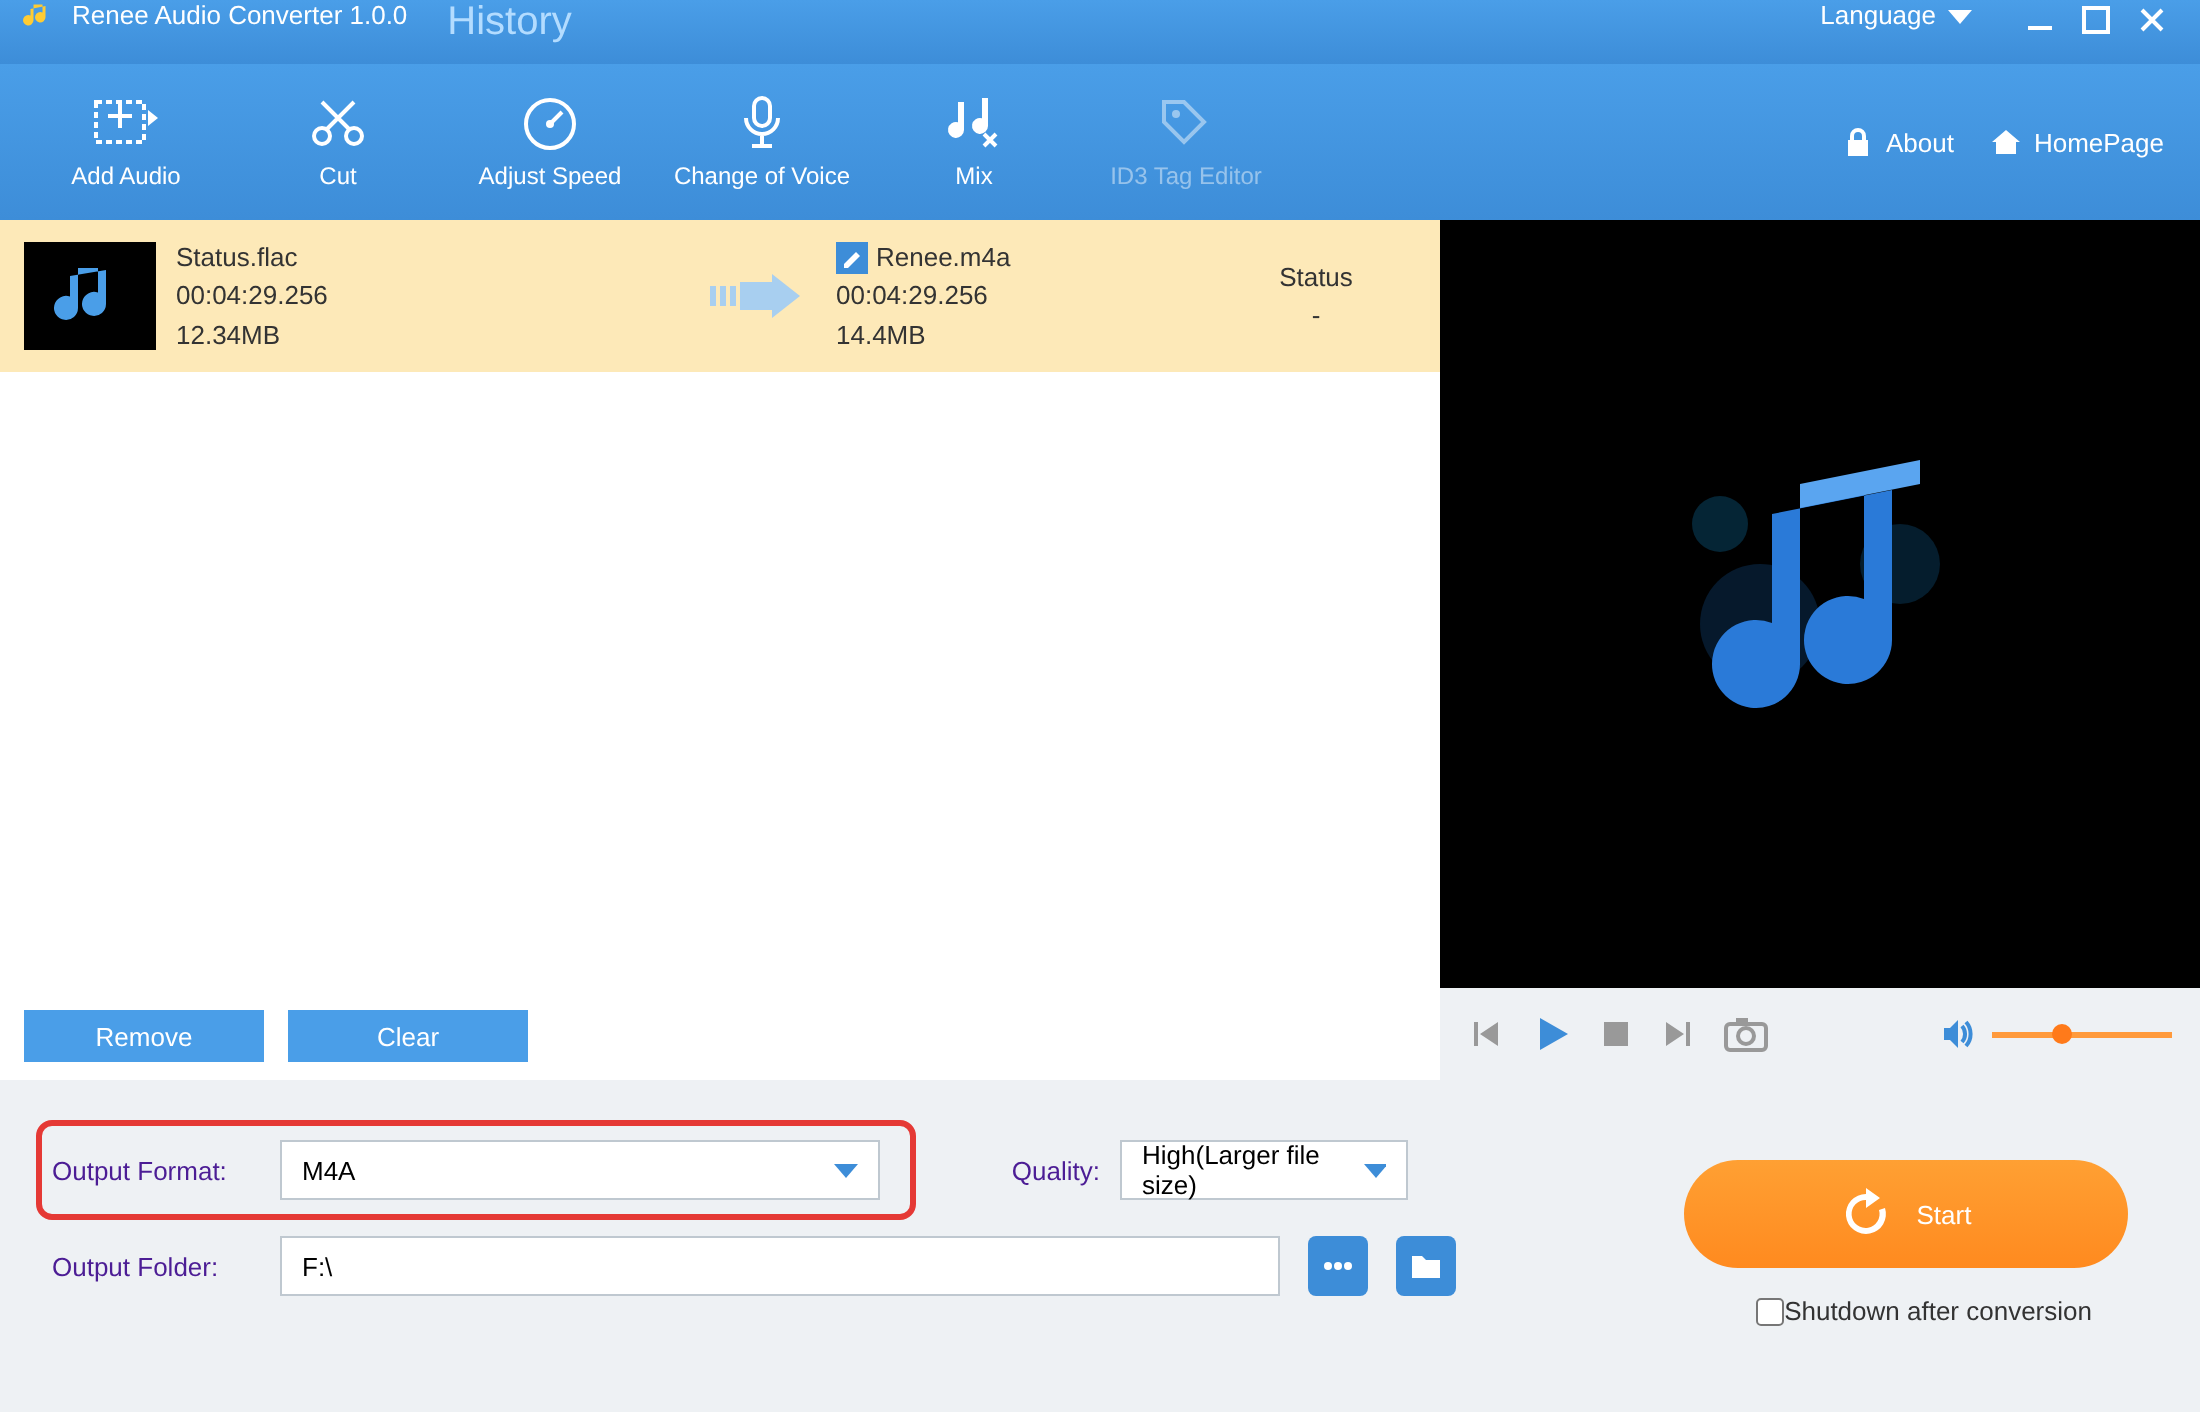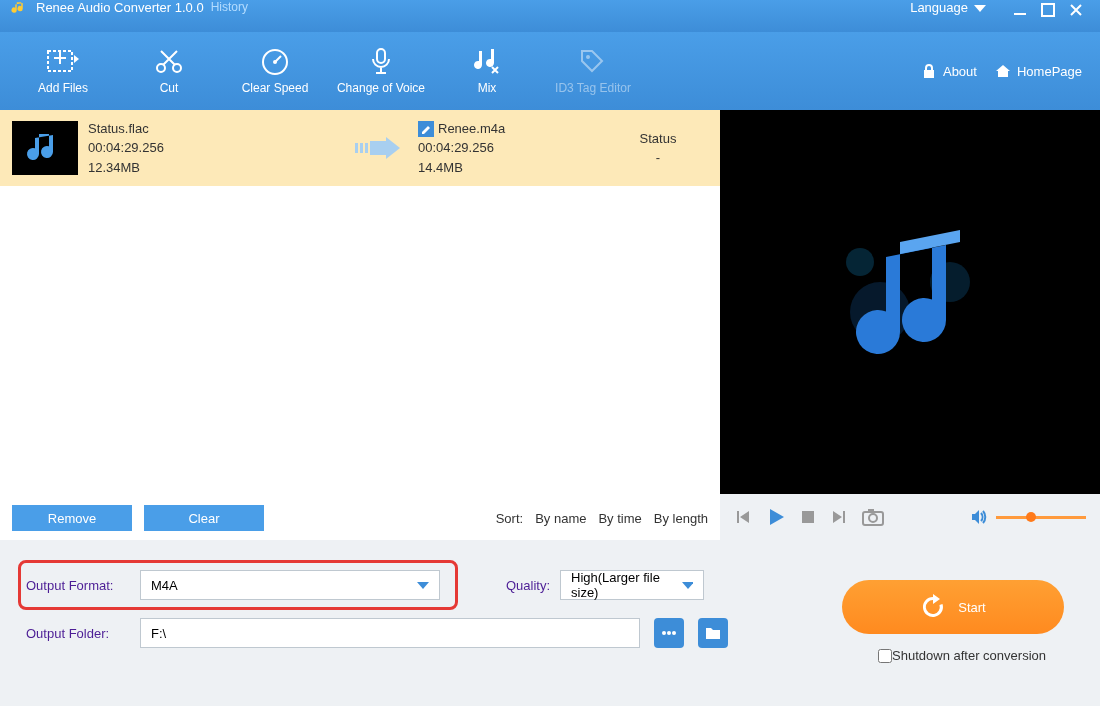--- a/index.html
+++ b/index.html
@@ -1,20 +1,20 @@
 <!DOCTYPE html>
 <html><head>
 <meta charset="utf-8">
 <style>
 *{box-sizing:border-box;margin:0;padding:0;font-family:Arial,sans-serif;font-size:13px}
 body{width:1100px;height:706px;background:#f0f0f0;overflow:hidden}
 .titlebar{height:32px;background:linear-gradient(#4a9ee8,#3d8dd8);display:flex;align-items:flex-start;padding:0 10px;color:#fff}
 .titlebar .logo{width:18px;height:18px;margin-right:8px}
 .titlebar .title{font-size:13px}
-.titlebar .history{color:#b3dcff;font-size:12px;margin-left:7px}
+.titlebar .history{color:#b3dcff;font-size:20px;margin-left:20px}
 .titlebar .spacer{flex:1}
 .titlebar .lang{display:flex;align-items:center;gap:6px;margin-right:20px;cursor:pointer}
 .titlebar .winbtn{width:28px;height:20px;display:flex;align-items:center;justify-content:center;cursor:pointer}
 .toolbar{height:78px;background:linear-gradient(#4a9ee8,#3d8dd8);display:flex;align-items:center;padding:0 10px;color:#fff}
 .toolbtn{display:flex;flex-direction:column;align-items:center;justify-content:center;width:106px;height:78px;cursor:pointer;gap:6px}
 .toolbtn.disabled{opacity:.45}
 .toolbtn .lbl{font-size:12px}
 .toolbar .right{margin-left:auto;display:flex;gap:18px;align-items:center;padding-right:8px}
 .toolbar .right .link{display:flex;align-items:center;gap:6px;cursor:pointer}
 .main{display:flex;height:430px}
@@ -85,37 +85,37 @@
 </div>
 
 <div class="toolbar">
   <div class="toolbtn">
     <svg width="34" height="28">
         <rect x="2" y="4" width="24" height="20" fill="none" stroke="#fff" stroke-width="2" stroke-dasharray="3 2"></rect>
         <rect x="8" y="10" width="12" height="2" fill="#fff"></rect>
         <rect x="13" y="5" width="2" height="12" fill="#fff"></rect>
         <path fill="#fff" d="M28 8l5 4-5 4z"></path>
       </svg>
-    <span class="lbl">Add Files</span>
+    <span class="lbl">Add Audio</span>
   </div>
   <div class="toolbtn">
     <svg width="30" height="28">
         <circle cx="7" cy="21" r="4" fill="none" stroke="#fff" stroke-width="2"></circle>
         <circle cx="23" cy="21" r="4" fill="none" stroke="#fff" stroke-width="2"></circle>
         <path stroke="#fff" stroke-width="2" d="M9 18L23 4M21 18L7 4"></path>
       </svg>
     <span class="lbl">Cut</span>
   </div>
   <div class="toolbtn">
     <svg width="30" height="28">
         <circle cx="15" cy="15" r="12" fill="none" stroke="#fff" stroke-width="2"></circle>
         <path stroke="#fff" stroke-width="2" d="M15 15l6-6"></path>
         <circle cx="15" cy="15" r="2" fill="#fff"></circle>
       </svg>
-    <span class="lbl">Clear Speed</span>
+    <span class="lbl">Adjust Speed</span>
   </div>
   <div class="toolbtn">
     <svg width="30" height="28">
         <rect x="11" y="2" width="8" height="14" rx="4" fill="none" stroke="#fff" stroke-width="2"></rect>
         <path stroke="#fff" stroke-width="2" fill="none" d="M7 12a8 8 0 0 0 16 0M15 20v6M10 26h10"></path>
       </svg>
     <span class="lbl">Change of Voice</span>
   </div>
   <div class="toolbtn">
     <svg width="30" height="28">
@@ -183,26 +183,20 @@
       </div>
       <div class="status">
         <div>Status</div>
         <div>-</div>
       </div>
     </div>
     <div class="filelist"></div>
     <div class="filefoot">
       <button class="btn-blue">Remove</button>
       <button class="btn-blue">Clear</button>
-      <div class="sortbar">
-        <span>Sort:</span>
-        <span>By name</span>
-        <span>By time</span>
-        <span>By length</span>
-      </div>
     </div>
   </div>
   <div class="preview">
     <div class="video">
       <svg width="200" height="200">
         <circle cx="70" cy="110" r="30" fill="#0a2a4a" opacity=".6"></circle>
           <circle cx="140" cy="80" r="20" fill="#0a3a5a" opacity=".5"></circle>
           <circle cx="50" cy="60" r="14" fill="#0a4a6a" opacity=".5"></circle>
         <path fill="#2a7ad8" d="M90 40v90a22 22 0 1 1-14-20.5V55l60-12v75a22 22 0 1 1-14-20.5V40z"></path>
         <path fill="#5aa5f0" d="M90 40v12l60-12v-12z"></path>

